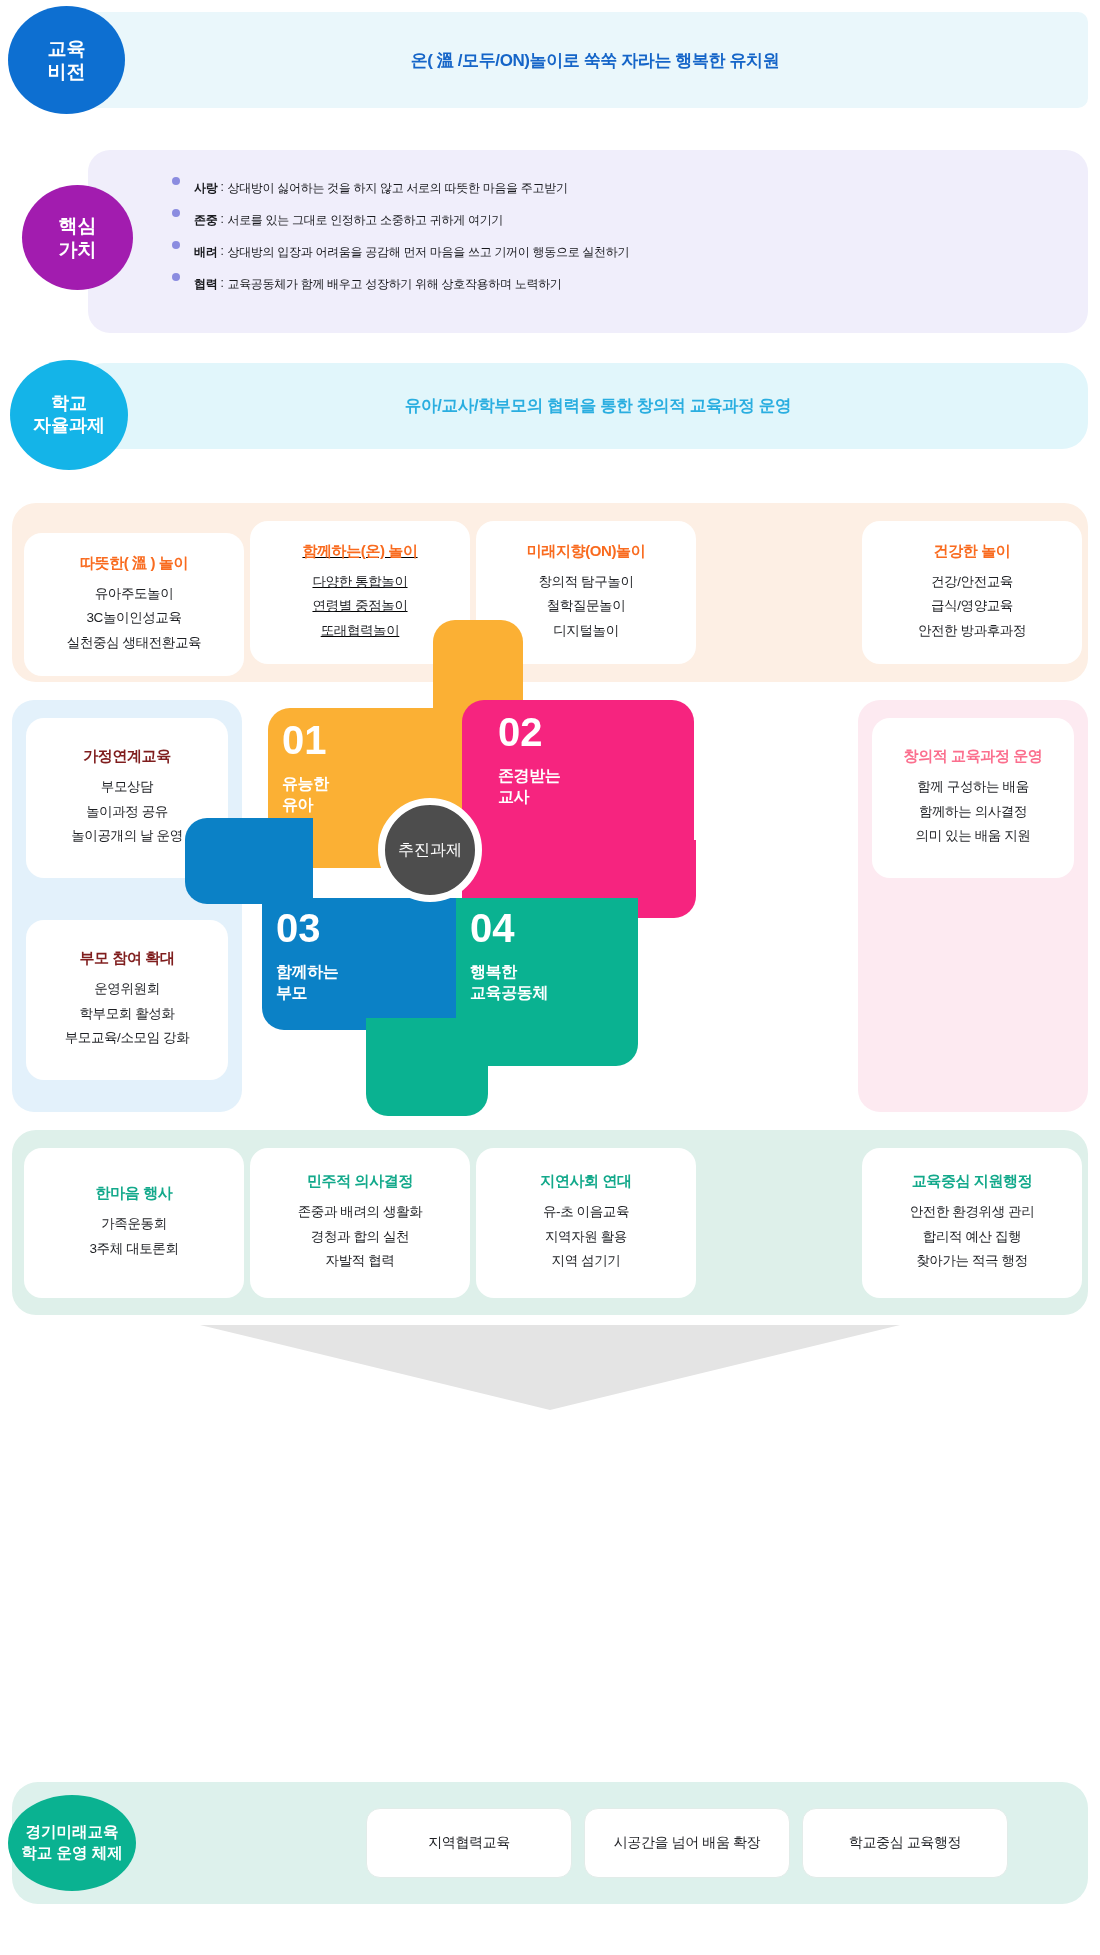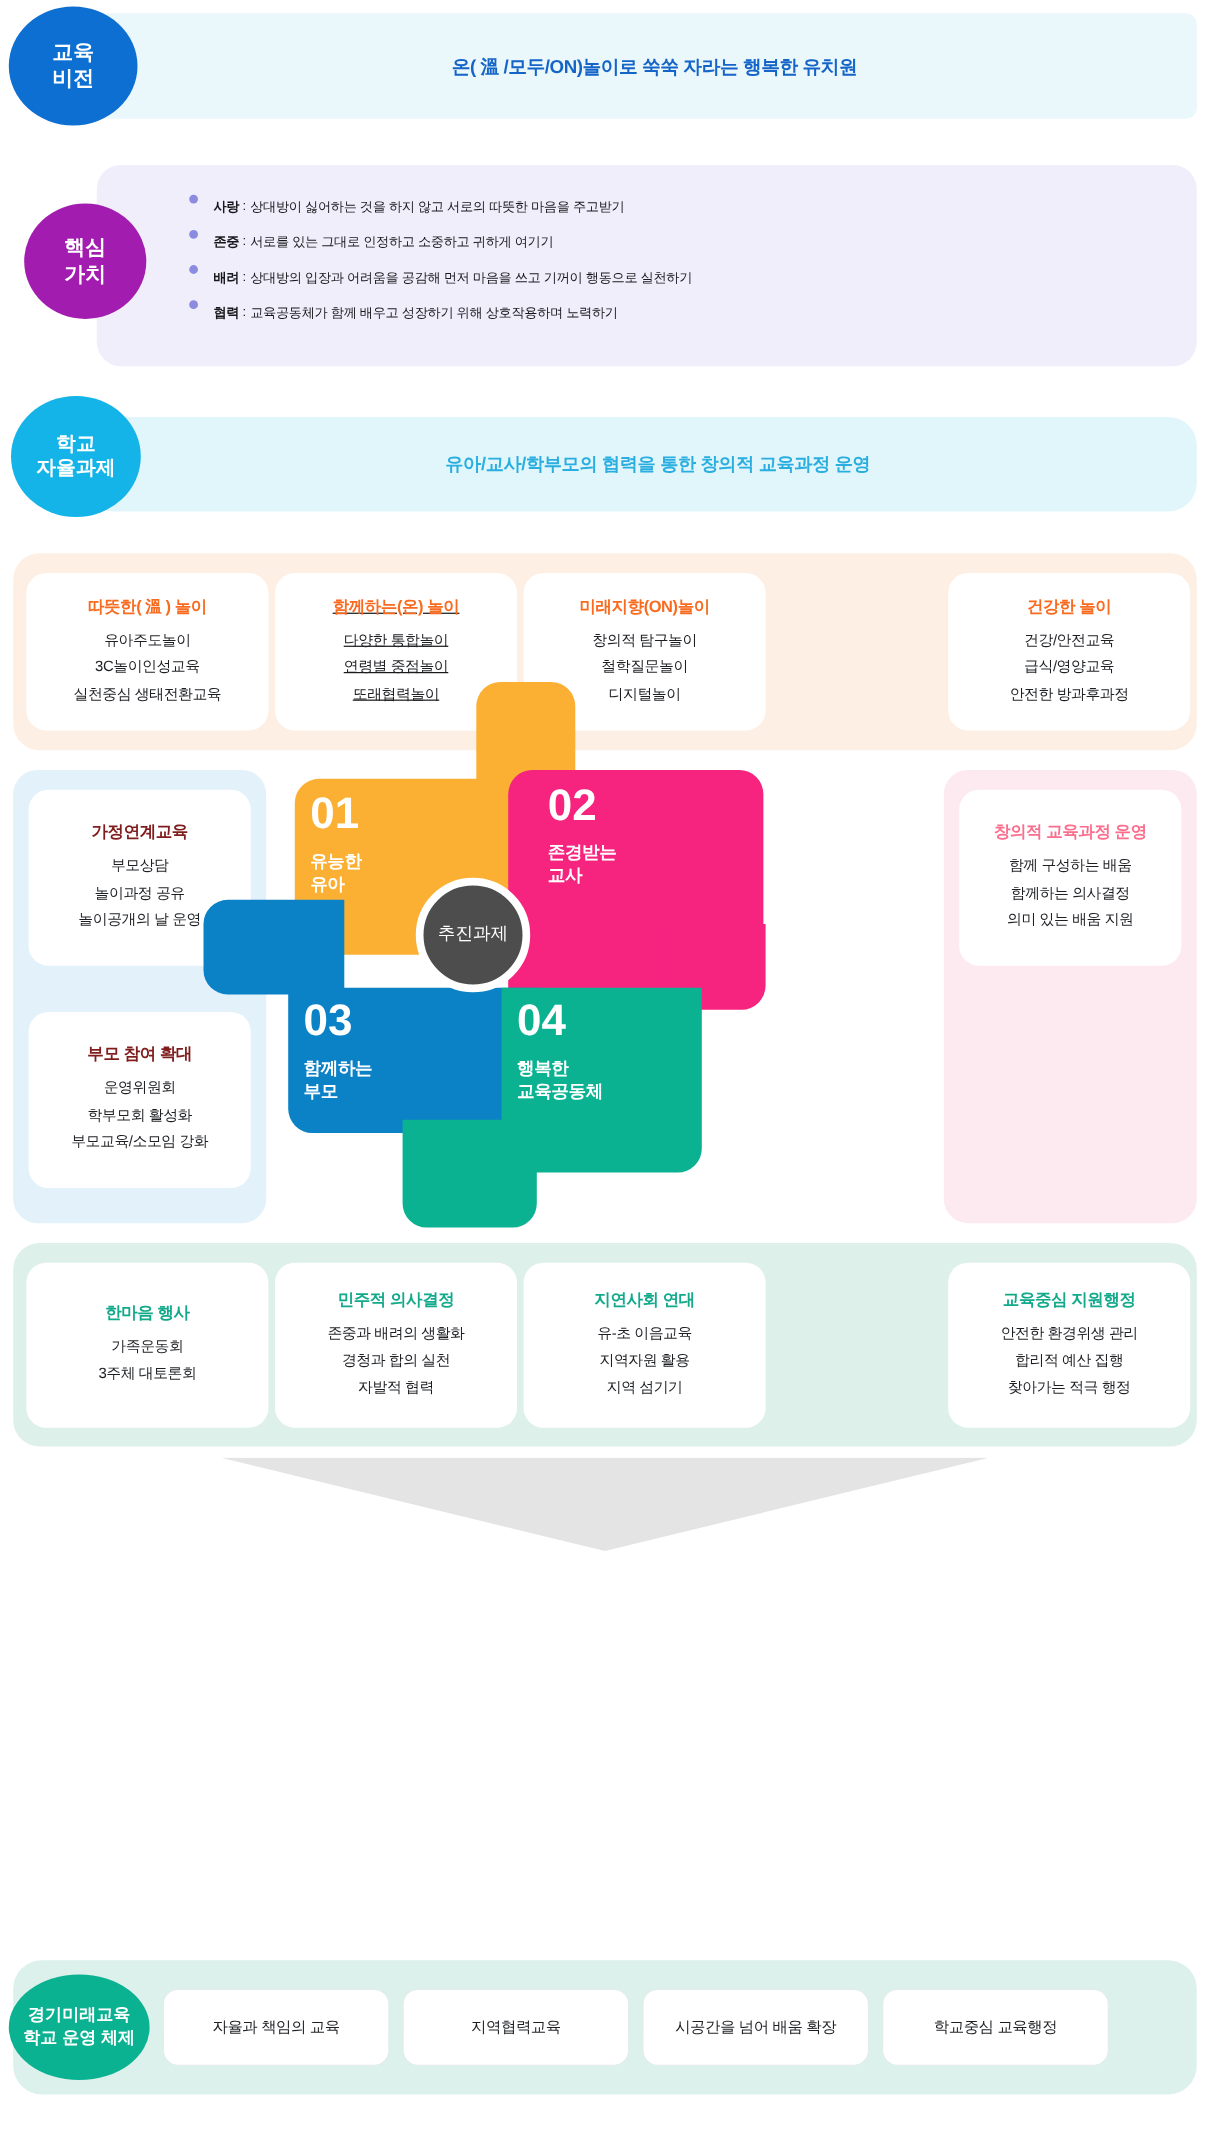--- a/index.html
+++ b/index.html
@@ -85,21 +85,21 @@
     left: 22px; top: 185px;
     width: 111px; height: 105px;
     background: #a21caf;
     border-radius: 50%;
     font-size: 19px;
   }
 
   
   .auto-bar {
     position: absolute;
-    left: 78px; top: 379px;
+    left: 78px; top: 363px;
     width: 1010px; height: 86px;
     background: #e1f6fb;
     border-radius: 26px;
     display: flex; align-items: center; justify-content: center;
   }
   .auto-text {
     color: #2aaee0;
     font-size: 16.5px;
     font-weight: bold;
     letter-spacing: -0.3px;
@@ -149,21 +149,21 @@
     line-height: 1.82;
   }
 
   .t-orange { color: #f96b1f; }
   .t-blue   { color: #7f1d1d; }
   .t-pink   { color: #fb6f8e; }
   .t-green  { color: #13a98b; }
 
   
   .play-card { top: 521px; width: 220px; height: 143px; }
-  .play-1 { left: 24px; }
+  .play-1 { left: 24px; margin-top: 12px; }
   .play-2 { left: 250px; text-decoration: underline; }
   .play-3 { left: 476px; }
   .play-4 { left: 702px; }
 
   
   .side-card { width: 202px; height: 160px; }
   .side-l1 { left: 26px; top: 718px; }
   .side-l2 { left: 26px; top: 920px; }
   .side-r1 { left: 872px; top: 718px; }
   .side-r2 { left: 872px; top: 920px; }
@@ -458,23 +458,20 @@
     <div class="card-line">찾아가는 적극 행정</div>
   </div>
 
   <div class="down-arrow"></div>
 
   <div class="band band-footer"></div>
   <div class="badge badge-footer">
     <span>경기미래교육</span>
     <span>학교 운영 체제</span>
   </div>
-  <div class="footer-card f-1">
-    <span>자율과 책임의 교육</span>
-  </div>
   <div class="footer-card f-2">
     <span>지역협력교육</span>
   </div>
   <div class="footer-card f-3">
     <span>시공간을 넘어 배움 확장</span>
   </div>
   <div class="footer-card f-4">
     <span>학교중심 교육행정</span>
   </div>
 

